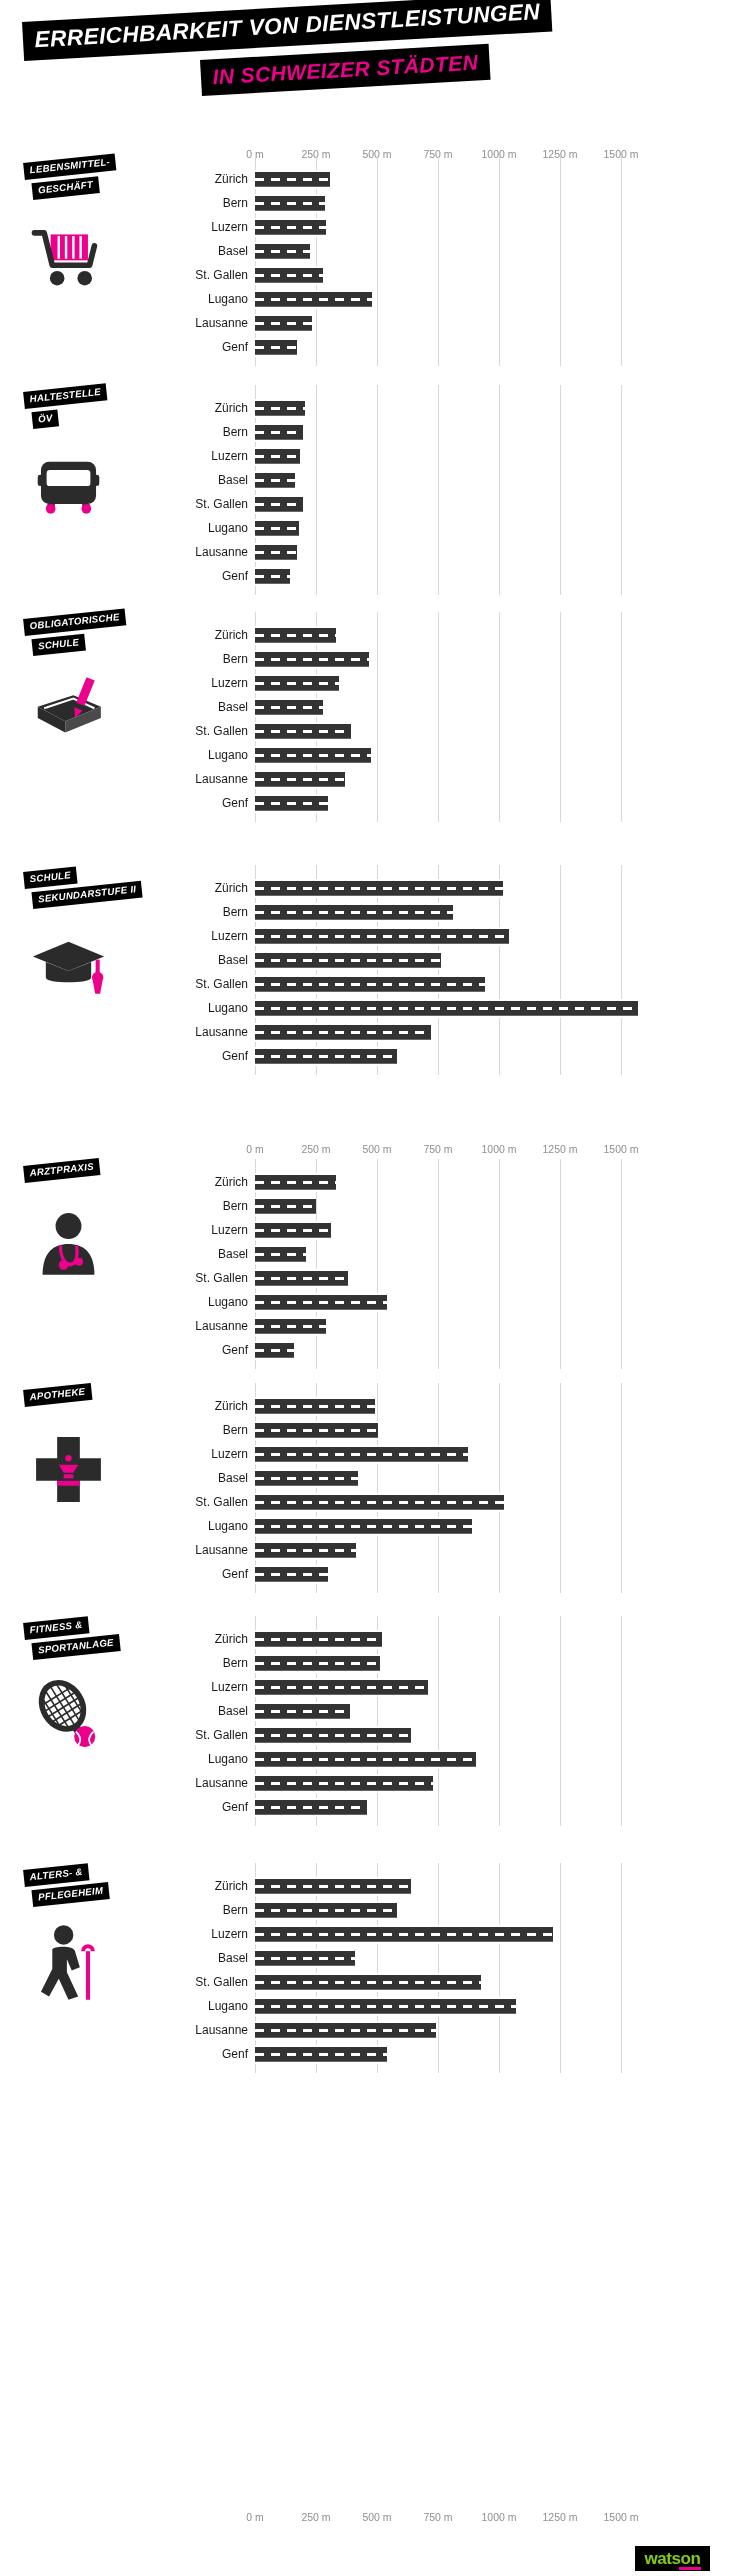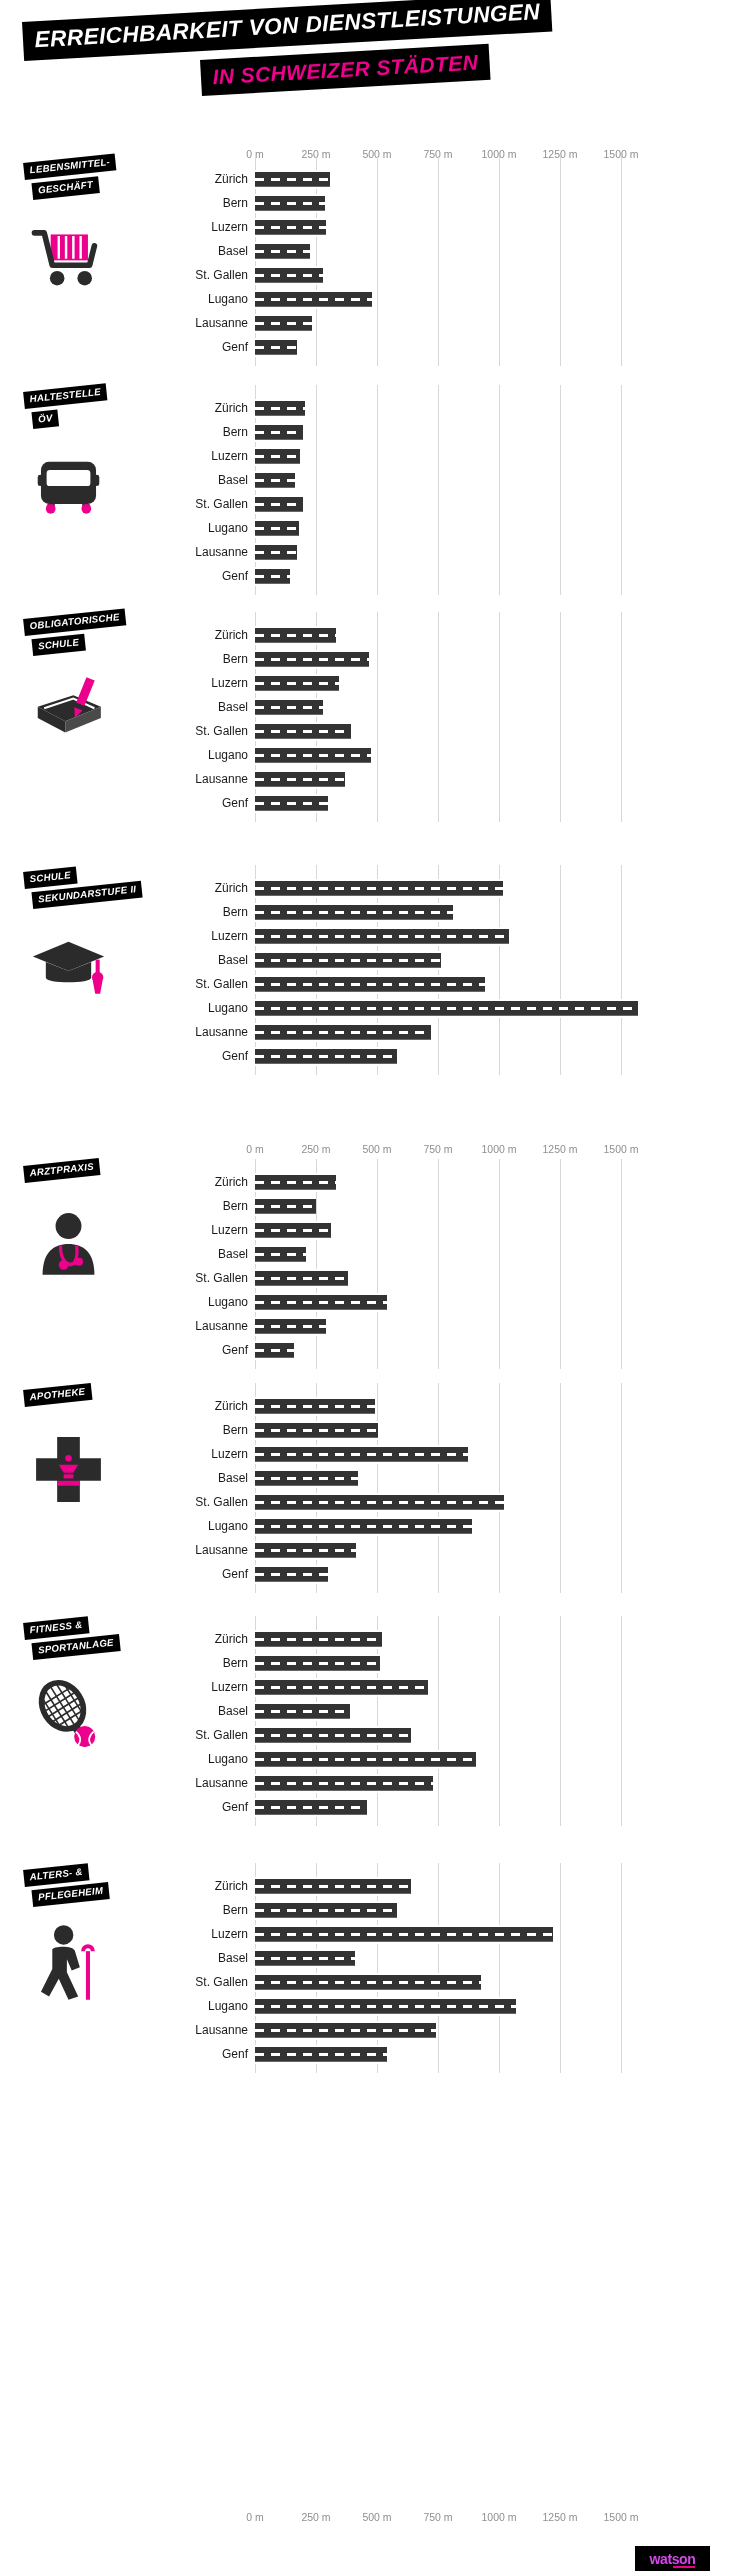--- a/index.html
+++ b/index.html
@@ -122,21 +122,21 @@
 
   
   #watson-logo {
     position:absolute;
     left:635px; top:2546px;
     width:75px; height:25px;
     background:#000;
     display:flex; align-items:center; justify-content:center;
   }
   #watson-logo .wm {
-    color:#d946ef; font-size:14px; font-weight:bold;
+    color:#84cc16; font-size:17px; font-weight:bold;
     font-family:"Liberation Sans", sans-serif;
     letter-spacing:-0.4px;
     line-height:1;
     position:relative;
   }
   #watson-logo .wm::after {
     content:"";
     position:absolute;
     right:0; bottom:-2.5px;
     width:22px; height:2.5px;

